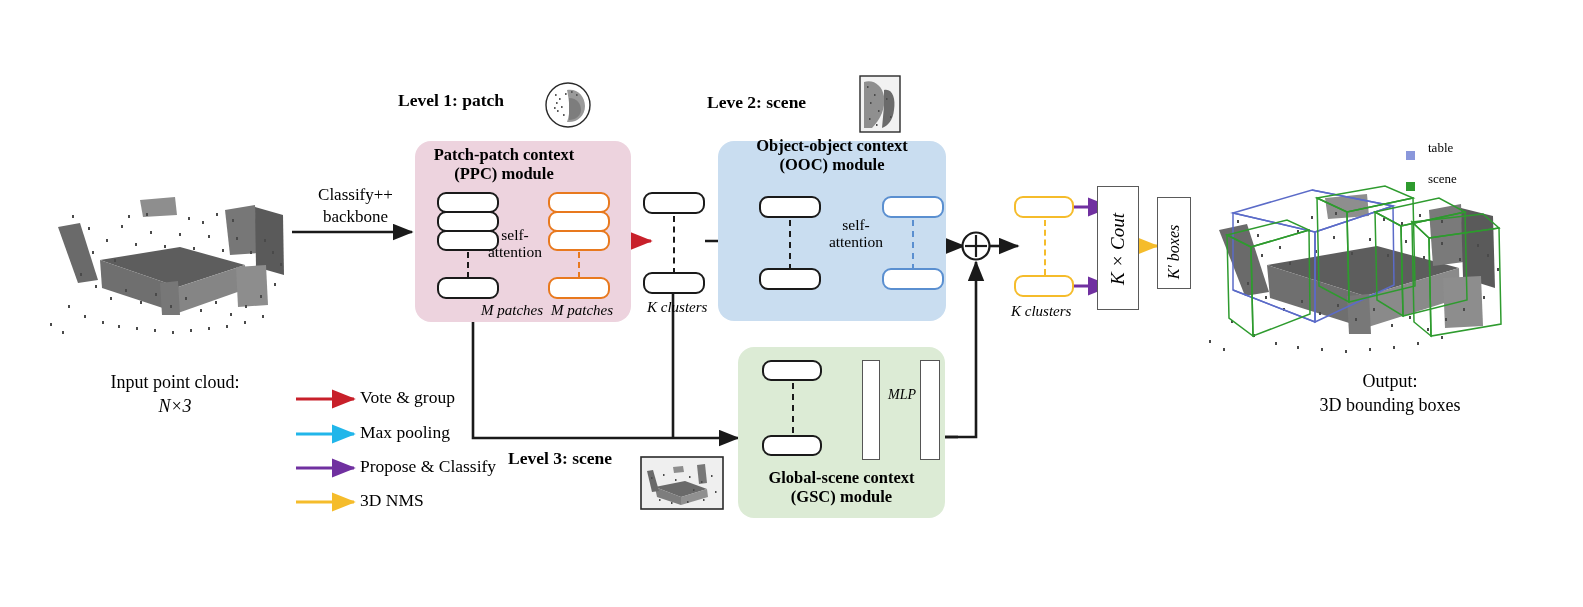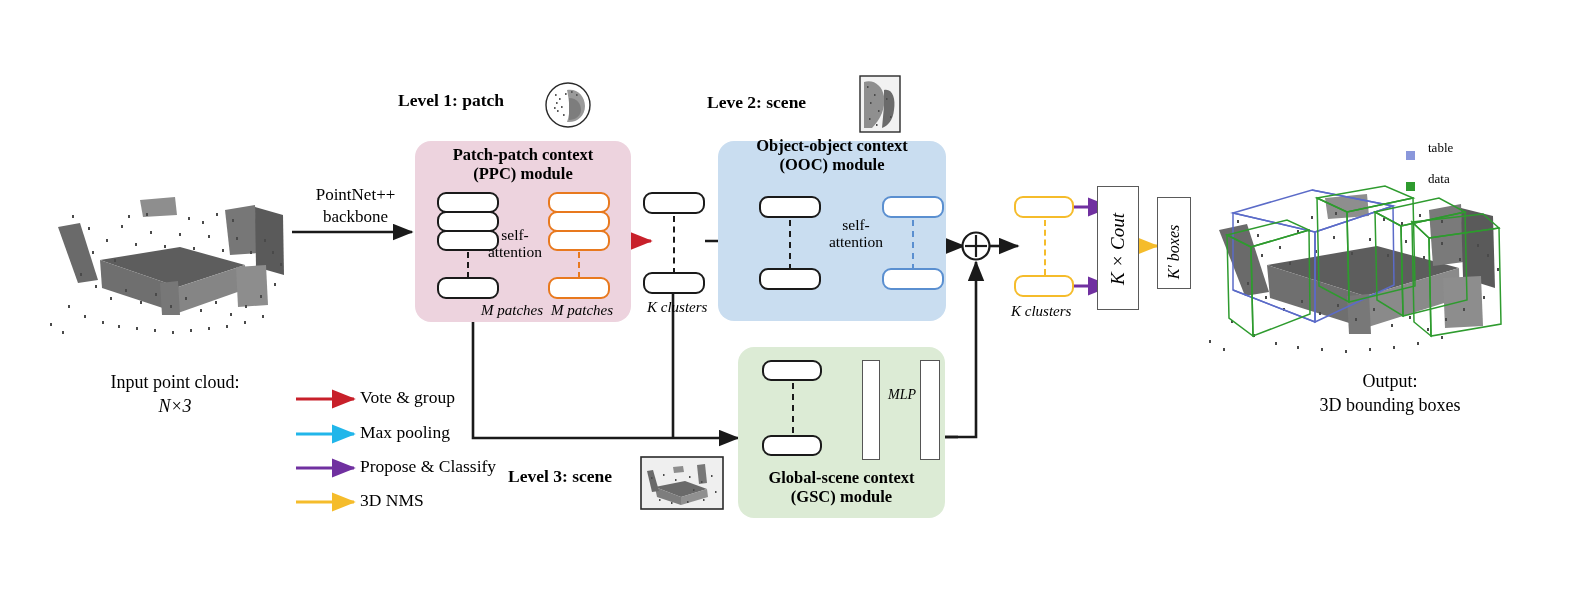--- a/index.html
+++ b/index.html
@@ -277,21 +277,21 @@
         <rect x="240" y="108" width="2" height="3"></rect>
     </g>
   </svg>
 
   <div class="big" style="left:60px;top:371px;width:230px;">
     <span>Input point cloud:</span><br>
     <span class="lbl italicvar" style="position:static;font-size:18px;">N×3</span>
   </div>
 
   <div class="big" style="left:293px;top:184px;width:125px;font-size:17px;">
-    <span>PointNet++</span><br>
+    <span>Classify++</span><br>
     <span>backbone</span>
   </div>
 
   <div class="lvl" style="left:398px;top:90px;">Level 1: patch</div>
   <svg class="thumb" style="left:545px;top:82px;width:46px;height:46px;">
     <circle cx="23" cy="23" r="22" fill="#ffffff" stroke="#2a2a2a" stroke-width="1.4"></circle>
     <path d="M22,8 C32,6 40,14 40,24 C40,34 32,41 22,40 C26,30 24,18 22,8 z" fill="#9a9a9a"></path>
     <path d="M24,16 C32,16 36,22 36,28 C36,34 30,38 24,38 z" fill="#7d7d7d"></path>
     <g fill="#5a5a5a">
       <rect x="10" y="12" width="1.6" height="2"></rect>
@@ -302,21 +302,21 @@
         <rect x="18" y="32" width="1.6" height="2"></rect>
       <rect x="9" y="25" width="1.6" height="2"></rect>
         <rect x="20" y="11" width="1.6" height="2"></rect>
       <rect x="26" y="9" width="1.6" height="2"></rect>
         <rect x="31" y="12" width="1.6" height="2"></rect>
     </g>
   </svg>
 
   <div class="panel" style="left:415px;top:141px;width:216px;height:181px;background:#EDD3DE;">
   </div>
-  <div class="panel-title" style="left:415px;top:145px;width:216px;">
+  <div class="panel-title" style="left:396px;top:145px;width:216px;">
     <span>Patch-patch context</span><br>
     <span>(PPC) module</span>
   </div>
 
   <div class="fbox" style="left:437px;top:192px;width:62px;height:21px;"></div>
   <div class="fbox" style="left:437px;top:211px;width:62px;height:21px;"></div>
   <div class="fbox" style="left:437px;top:230px;width:62px;height:21px;"></div>
   <div class="dashv" style="left:467px;top:252px;height:26px;"></div>
   <div class="fbox" style="left:437px;top:277px;width:62px;height:22px;"></div>
   <div class="lbl italicvar" style="left:481px;top:302px;">M patches</div>
@@ -367,21 +367,21 @@
 
   <div class="sa" style="left:818px;top:216px;width:76px;">
     <span>self-</span><br>
     <span>attention</span>
   </div>
 
   <div class="fbox blue" style="left:882px;top:196px;width:62px;height:22px;"></div>
   <div class="dashv blue" style="left:912px;top:220px;height:50px;"></div>
   <div class="fbox blue" style="left:882px;top:268px;width:62px;height:22px;"></div>
 
-  <div class="lvl" style="left:508px;top:466px;">Level 3: scene</div>
+  <div class="lvl" style="left:508px;top:448px;">Level 3: scene</div>
   <svg class="thumb" style="left:641px;top:457px;width:82px;height:52px;">
     <rect width="82" height="52" fill="#efefef" stroke="#2a2a2a" stroke-width="1.6"></rect>
     <polygon points="14,30 44,24 66,32 40,40" fill="#6a6a6a"></polygon>
     <polygon points="14,30 16,40 40,48 40,40" fill="#7d7d7d"></polygon>
     <polygon points="40,40 66,32 67,40 40,48" fill="#909090"></polygon>
     <polygon points="32,10 42,9 43,15 33,16" fill="#8d8d8d"></polygon>
     <polygon points="56,8 64,7 66,26 58,27" fill="#777"></polygon>
     <polygon points="6,14 12,13 18,34 11,35" fill="#6a6a6a"></polygon>
     <g fill="#4b4b4b">
       <rect x="10" y="20" width="1.5" height="2"></rect>
@@ -544,21 +544,21 @@
       <polygon points="232,88 302,78 304,174 234,186"></polygon>
     </g>
   </svg>
 
   <div class="cls-row" style="left:1406px;top:143px;width:120px;">
     <span class="cls-swatch" style="background:#8A97DB;"></span>
     <span class="cls-text">table</span>
   </div>
   <div class="cls-row" style="left:1406px;top:174px;width:120px;">
     <span class="cls-swatch" style="background:#2E9B2E;"></span>
-    <span class="cls-text">data</span>
+    <span class="cls-text">scene</span>
   </div>
 
   <div class="big" style="left:1255px;top:370px;width:270px;">
     <span>Output:</span><br>
     <span>3D bounding boxes</span>
   </div>
 
 
 </div>
 

